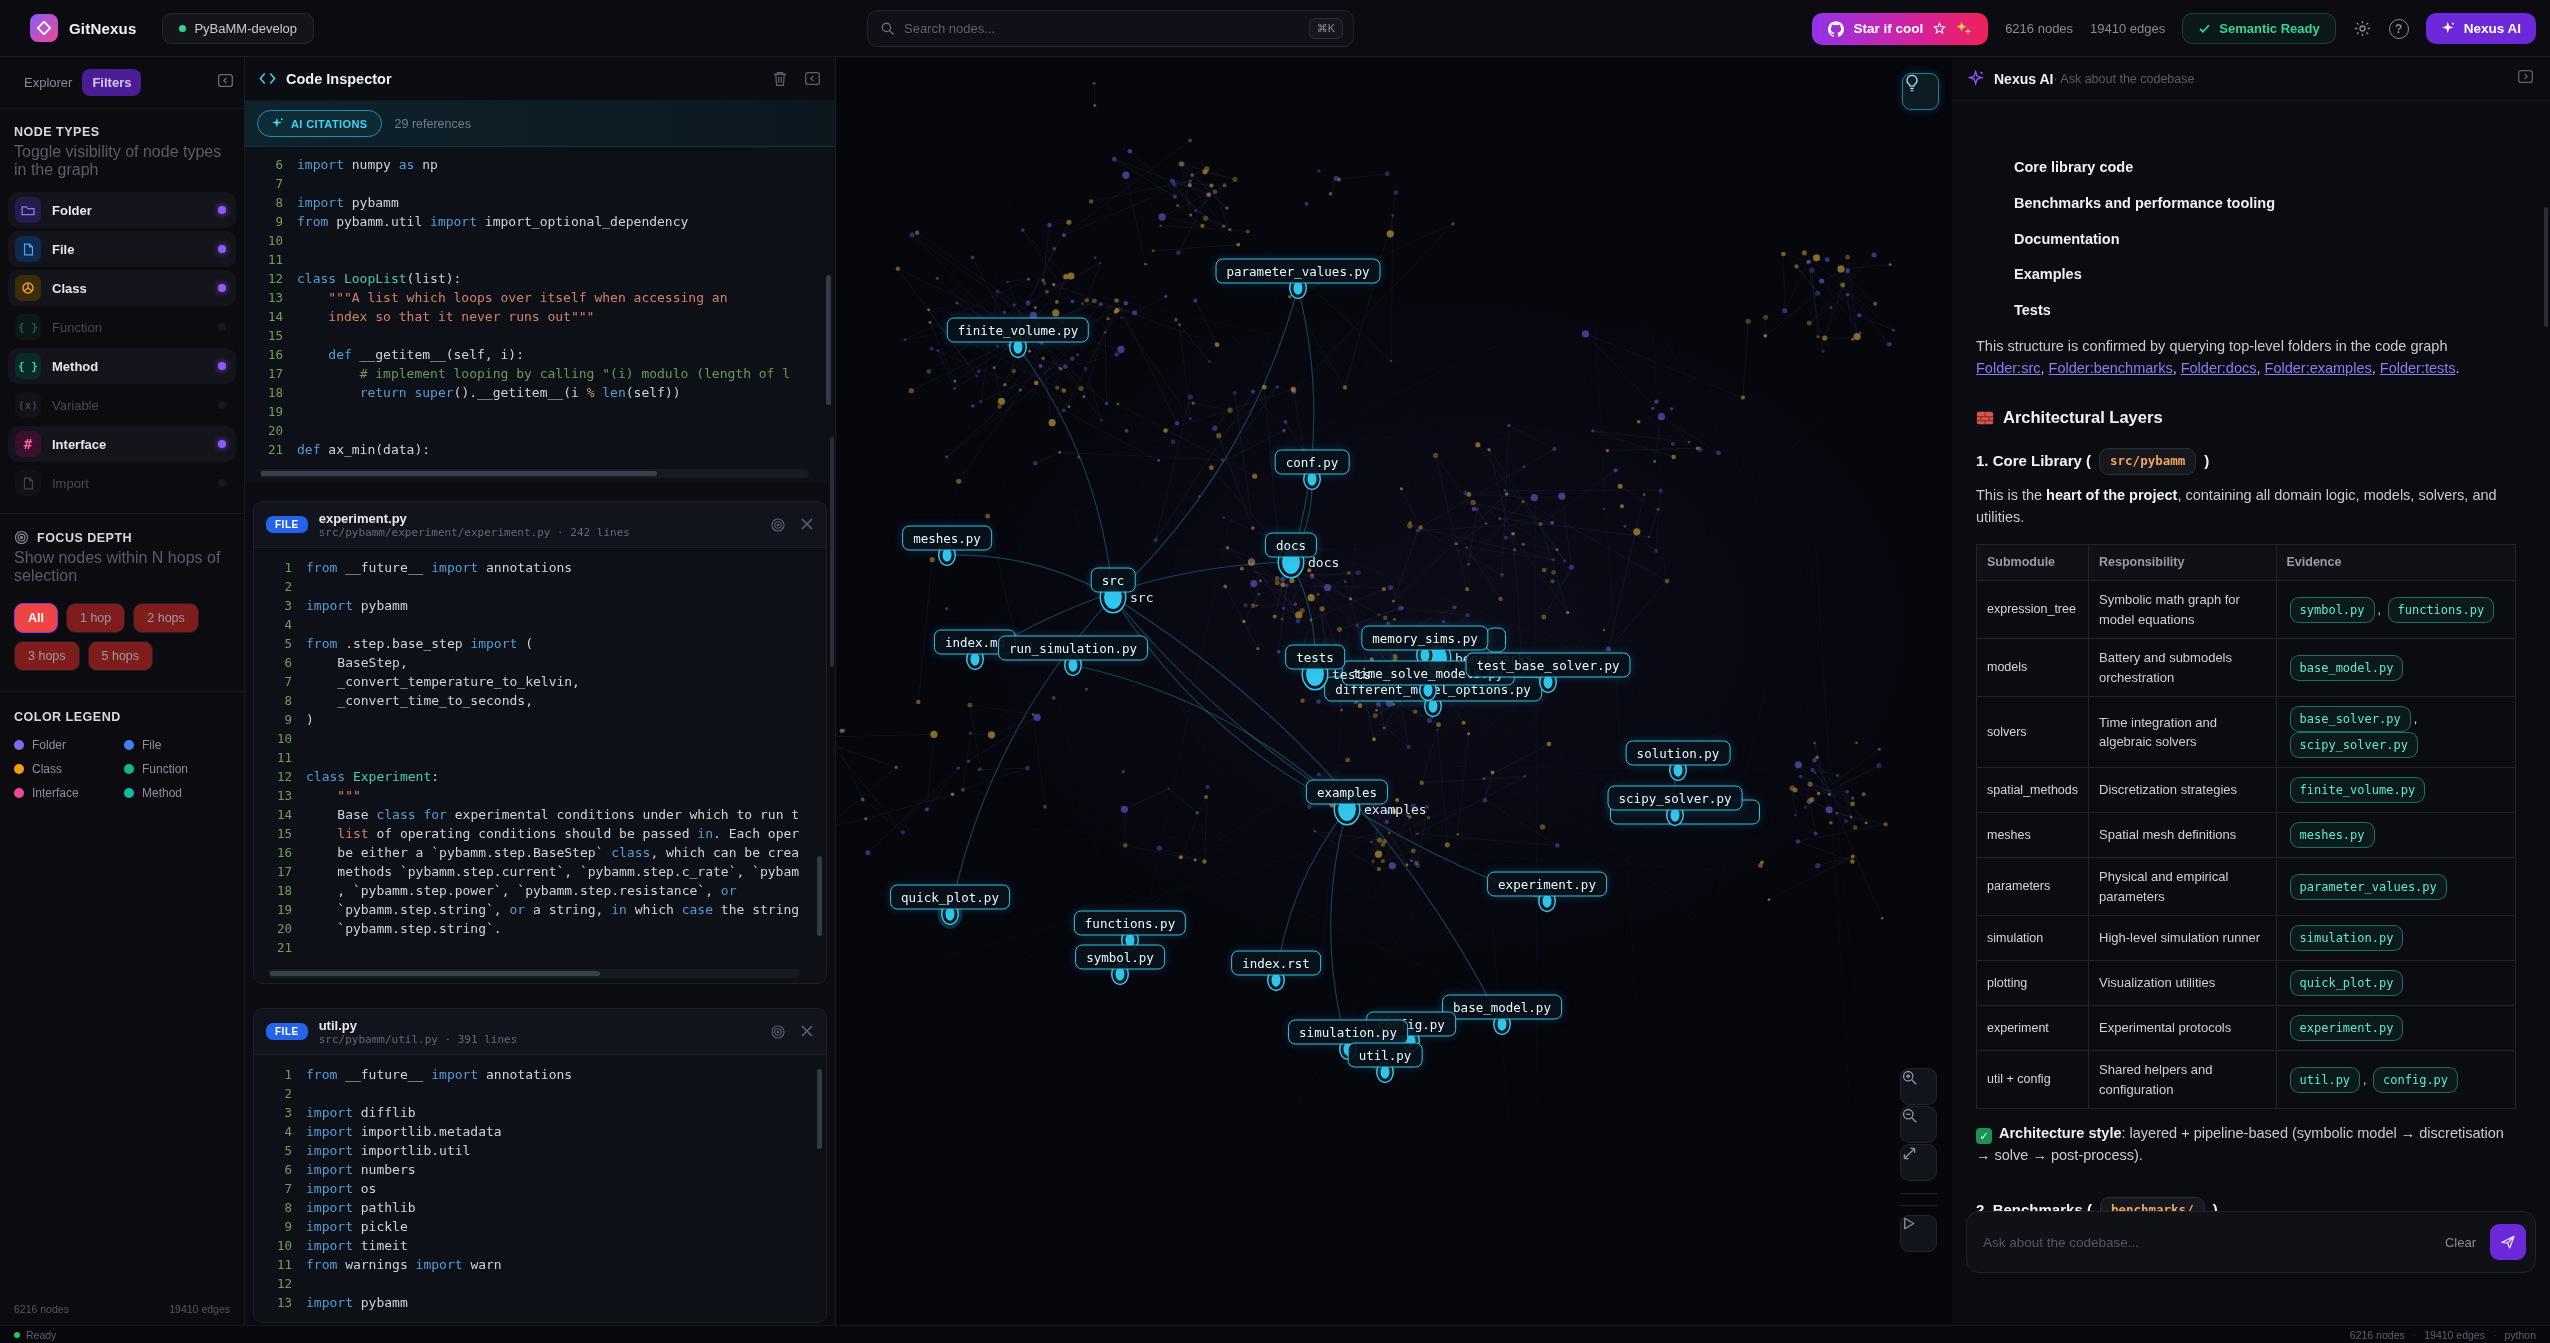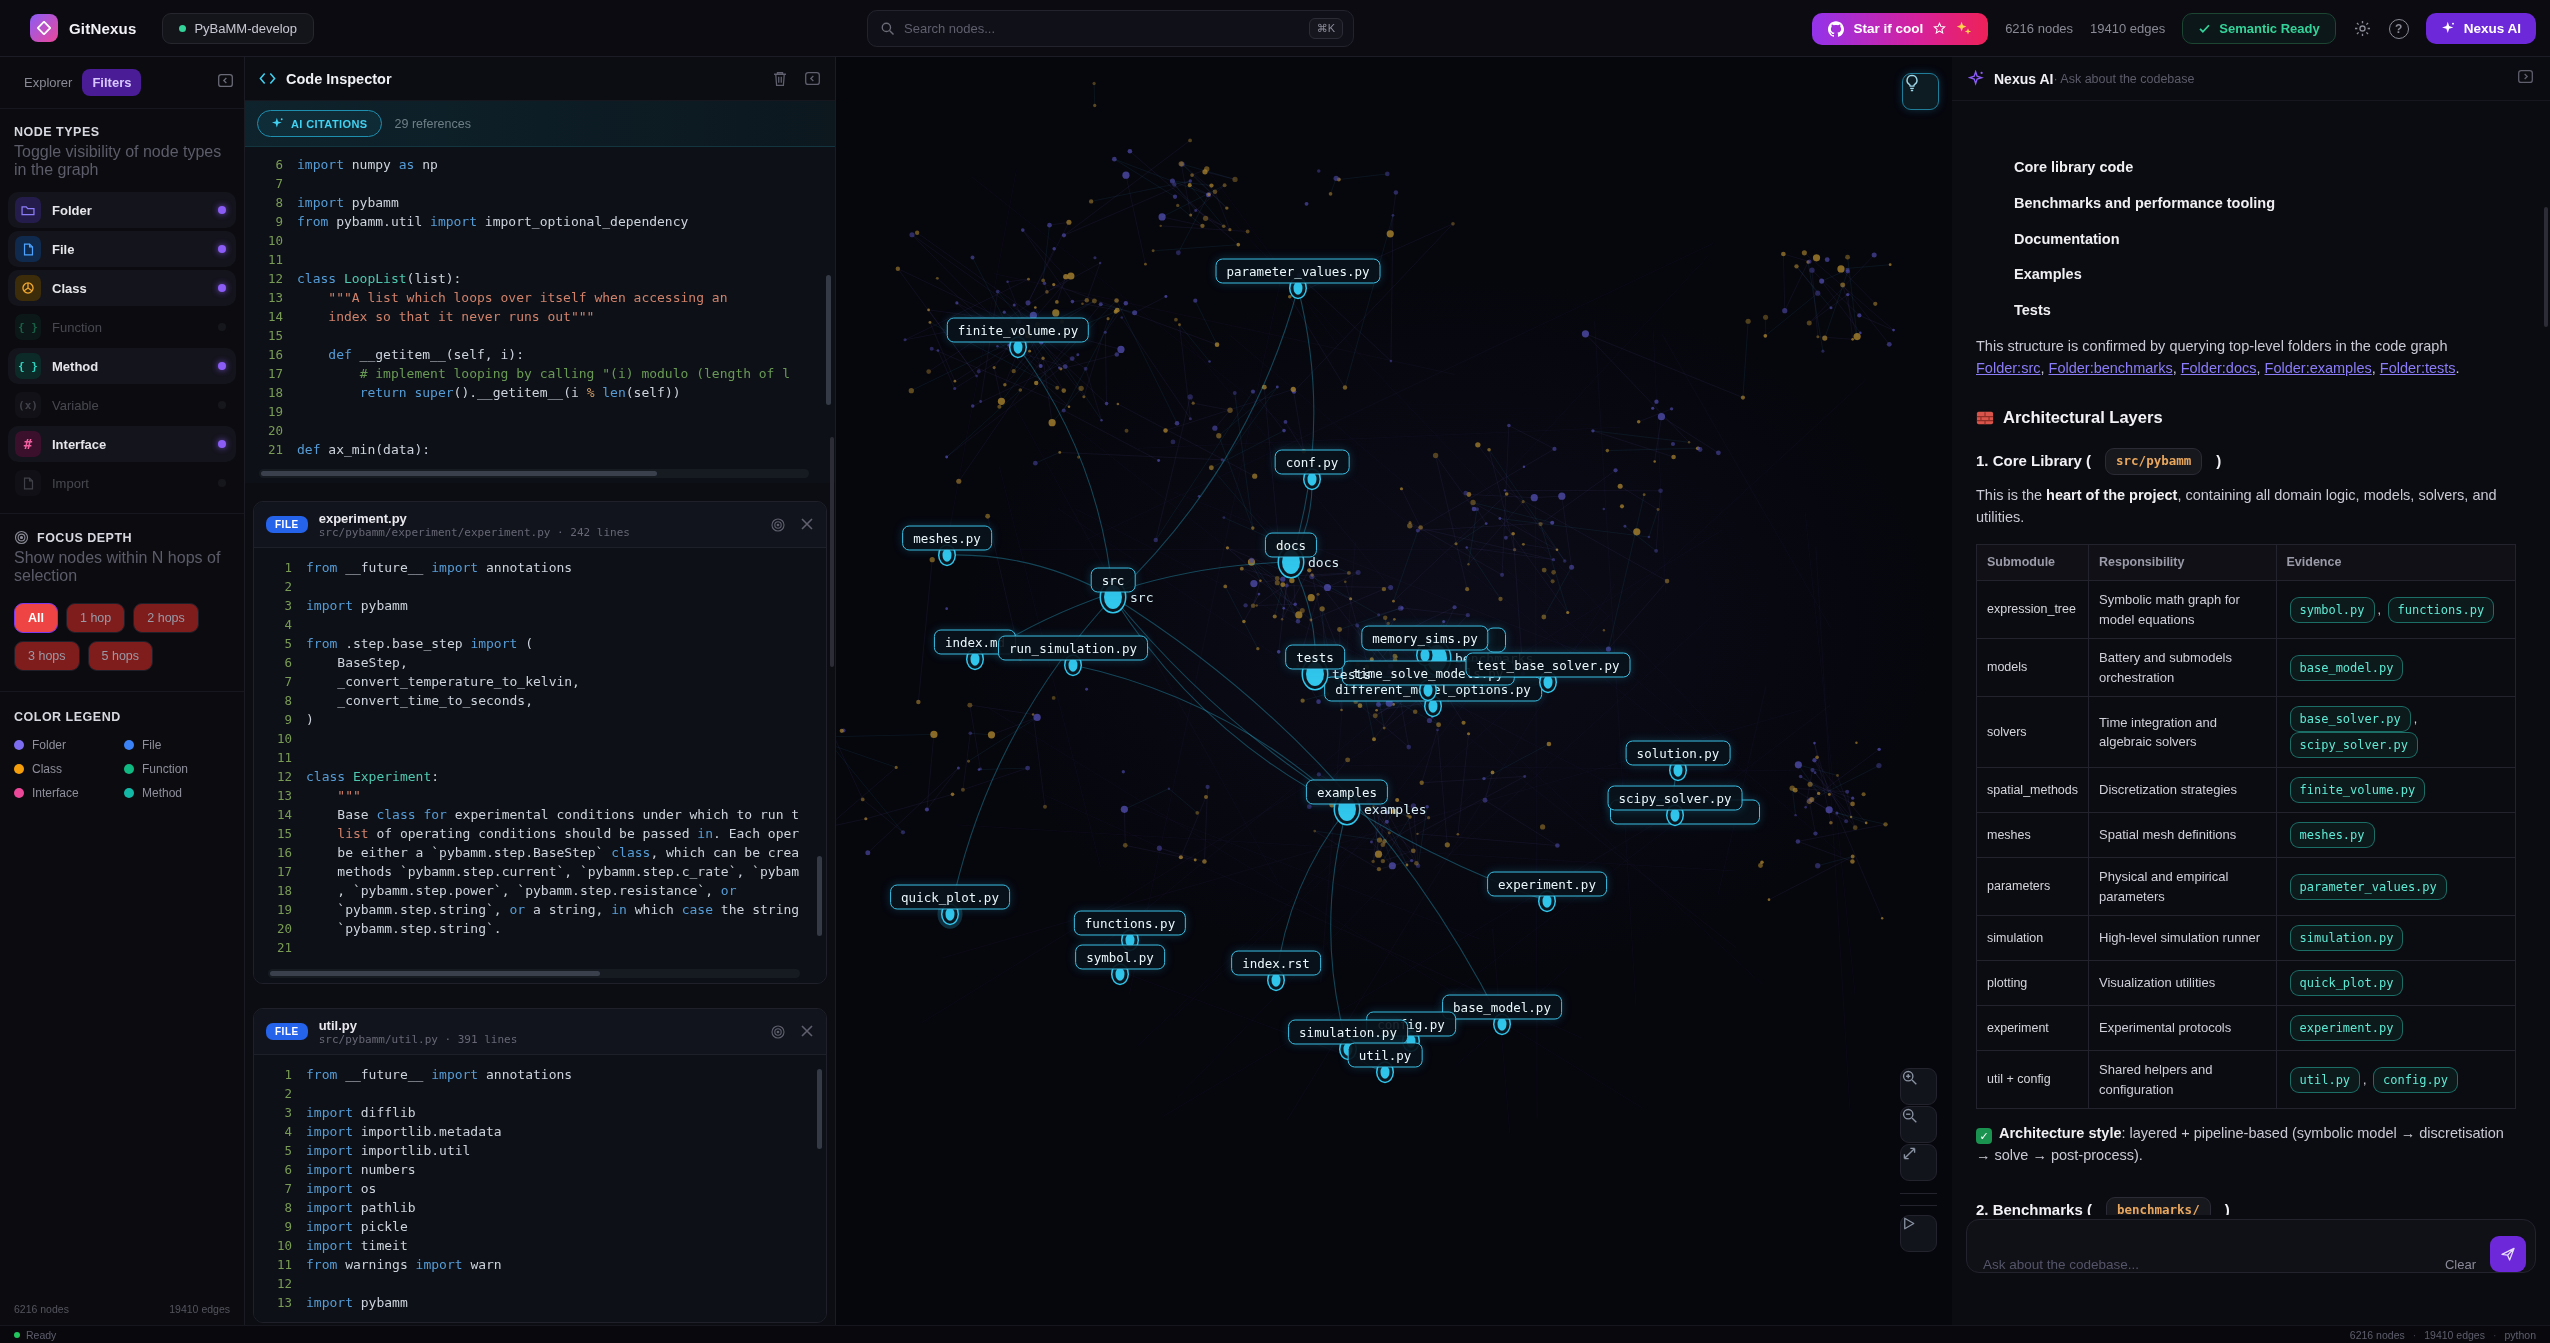--- a/index.html
+++ b/index.html
@@ -90,29 +90,29 @@
   .ai-head { height:44px; display:flex; align-items:center; padding:0 16px; border-bottom:1px solid #17171f; }
   .ai-title { color:#f0f0f5; font-weight:bold; font-size:14px; margin-left:9px; }
   .ai-sub { color:#5c5c6a; font-size:12.5px; margin-left:0; }
   .ai-sub::before { content:"· "; }
   .ai-content { position:absolute; left:0; top:44px; right:8px; bottom:110px; padding:48px 26px 0 24px; overflow:hidden; font-size:14.5px; line-height:1.5; color:#c9c9d4; }
   .ai-bullet { font-weight:bold; color:#f0f0f3; margin:8px 0 14px 38px; font-size:14.5px; }
   .ai-para { margin:6px 0 16px; }
   .ai-link { color:#8b7cf8; text-decoration:underline; cursor:pointer; }
   b.wt { color:#f0f0f3; }
   .ai-h2 { display:flex; align-items:center; gap:9px; color:#f2f2f6; font-weight:bold; font-size:16.5px; margin:26px 0 18px; }
-  .ai-h3 { color:#f2f2f6; font-weight:bold; font-size:15px; margin:18px 0 10px; display:flex; align-items:center; gap:10px; flex-wrap:wrap; }
+  .ai-h3 { color:#f2f2f6; font-weight:bold; font-size:15px; margin:18px 0 10px; display:flex; align-items:center; gap:4px; flex-wrap:wrap; }
   .chip-org { font-family:"DejaVu Sans Mono",monospace; font-size:12.5px; color:#e8a75d; background:#17171e; border:1px solid #2b2b35; border-radius:9px; padding:3px 10px; margin:0 4px; }
   .chip-teal { font-family:"DejaVu Sans Mono",monospace; font-size:12px; color:#5eead4; background:rgba(45,212,191,.07); border:1px solid rgba(45,212,191,.45); border-radius:9px; padding:3px 9px; margin:0 3px; white-space:nowrap; display:inline-block; }
   table.ai-tbl { border-collapse:collapse; width:100%; margin:14px 0 6px; }
   .ai-tbl th { text-align:left; font-size:12.5px; color:#9a9aa8; font-weight:bold; padding:8px 10px; border:1px solid #23232e; background:#101016; }
   .ai-tbl td { font-size:12.5px; color:#d6d6de; padding:9px 10px; border:1px solid #23232e; vertical-align:middle; }
   .ai-tbl td.resp { font-size:13px; color:#cfcfd9; }
   .check-box { display:inline-flex; width:16px; height:16px; background:#19934f; border-radius:4px; color:#fff; font-size:11px; align-items:center; justify-content:center; margin-right:7px; vertical-align:-2px; }
-  .ai-input-wrap { position:absolute; left:14px; right:14px; bottom:52px; height:54px; background:#101017; border:1px solid #23232e; border-radius:13px; display:flex; align-items:flex-end; padding:0 9px 0 16px; }
+  .ai-input-wrap { position:absolute; left:14px; right:14px; bottom:52px; height:62px; background:#101017; border:1px solid #23232e; border-radius:13px; display:flex; align-items:center; padding:0 9px 0 16px; }
   .ai-input-wrap input { flex:1; background:transparent; border:none; outline:none; color:#c9c9d4; font-size:13.5px; font-family:"Liberation Sans",sans-serif; }
   .ai-input-wrap input::placeholder { color:#55556a; }
   .clear-btn { color:#8a8a98; font-size:13px; margin-right:14px; }
   .send-btn { width:36px; height:36px; border-radius:9px; background:#6d28d9; display:flex; align-items:center; justify-content:center; }
   .ai-scroll { position:absolute; right:2px; top:150px; width:4px; height:120px; background:#2c2c36; border-radius:2px; }
 
   
   #statusbar { position:absolute; left:0; top:1325px; width:2550px; height:18px; background:#08080d; border-top:1px solid #16161f; display:flex; align-items:center; font-size:10.5px; color:#5f5f6e; padding:0 14px; z-index:60; }
   .st-dot { width:6px; height:6px; border-radius:50%; background:#22c55e; margin-right:6px; }
   .st-right { margin-left:auto; display:flex; gap:8px; align-items:center; }

